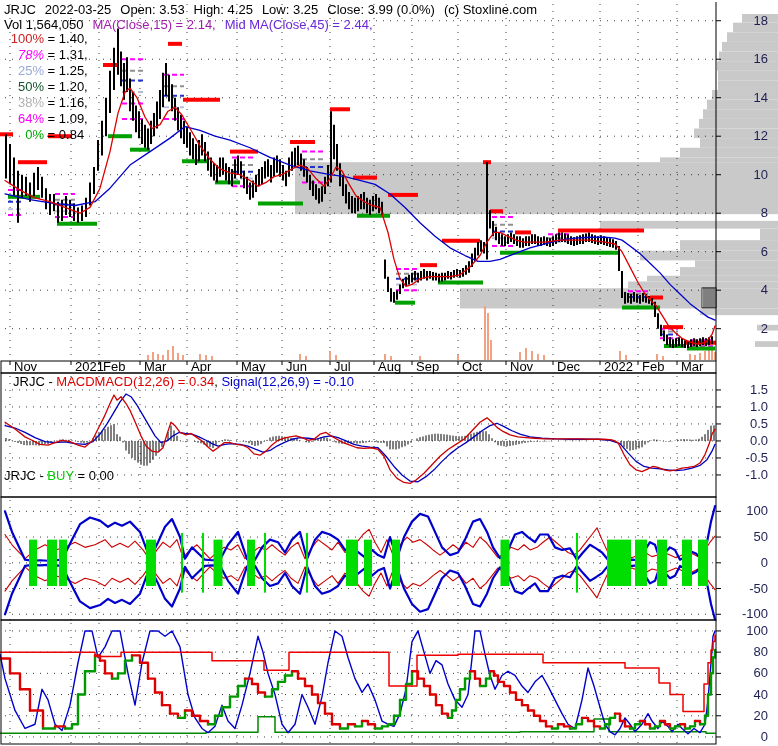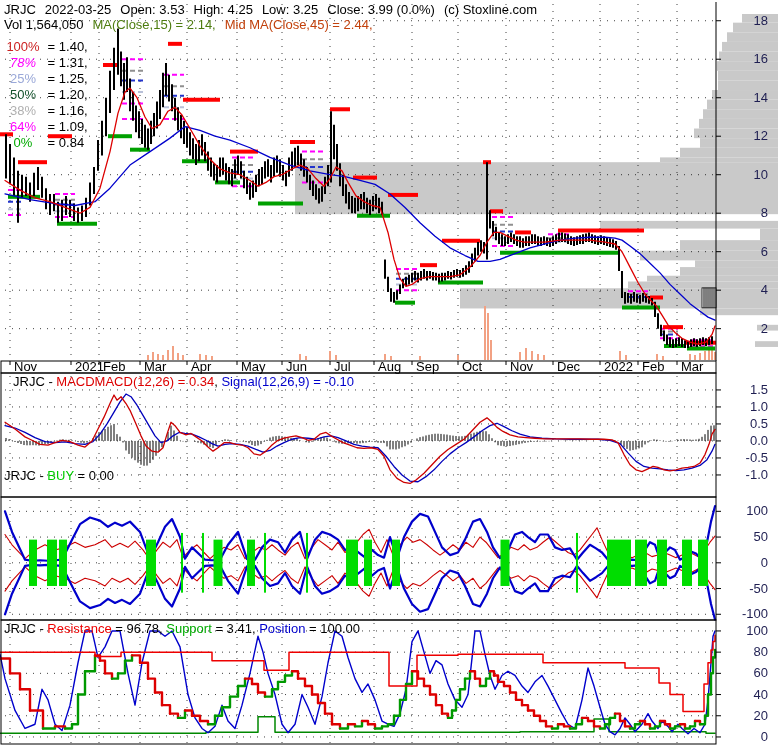--- a/index.html
+++ b/index.html
@@ -5,47 +5,46 @@
   html,body{margin:0;padding:0;background:#fff;}
   #frame{position:relative;width:778px;height:746px;background:#fff;overflow:hidden;
          font-family:"Liberation Sans",sans-serif;font-size:13px;color:#000;}
   #chart{position:absolute;left:0;top:0;z-index:1;}
   .txt{position:absolute;z-index:3;white-space:pre;line-height:15px;}
   #hdr1{left:4px;top:2px;}
   #hdr2{left:4px;top:17px;}
   #hdr1 span,#hdr2 span{margin-right:9px;}
   #fib{left:2px;top:31px;z-index:3;position:absolute;}
   .fibrow{height:16px;line-height:16px;white-space:pre;}
-  .fibpct{display:inline-block;width:42px;text-align:center;margin-top:8px;}
+  .fibpct{display:inline-block;width:42px;text-align:right;}
   .ptitle{z-index:3;position:absolute;left:4px;}
   #t-macd{top:374px;margin-left:9px;} #t-buy{top:468px;text-align:right;} #t-pos{top:621px;}
 </style>
 </head>
 <body>
 <div id="frame">
 
 <div class="txt" id="hdr1"><span>JRJC</span><span>2022-03-25</span><span>Open: 3.53</span><span>High: 4.25</span><span>Low: 3.25</span><span>Close: 3.99 (0.0%)</span><span>(c) Stoxline.com</span></div>
 
-<div class="txt" id="hdr2"><span>Vol 1,564,050</span><span style="color:#4d7c0f">MA(Close,15) = 2.14,</span><span style="color:#c2410c">Mid MA(Close,45) = 2.44,</span></div>
+<div class="txt" id="hdr2"><span>Vol 1,564,050</span><span style="color:#a21caf">MA(Close,15) = 2.14,</span><span style="color:#6d28d9">Mid MA(Close,45) = 2.44,</span></div>
 
 <div id="fib">
       <div class="fibrow"><span class="fibpct" style="color: rgb(204, 34, 34);">100%</span><span> = 1.40,</span></div>
       <div class="fibrow"><span class="fibpct" style="color: rgb(255, 0, 255); font-style: italic;">78%</span><span> = 1.31,</span></div>
       <div class="fibrow"><span class="fibpct" style="color: rgb(154, 168, 216);">25%</span><span> = 1.25,</span></div>
       <div class="fibrow"><span class="fibpct" style="color: #14532d;">50%</span><span> = 1.20,</span></div>
       <div class="fibrow"><span class="fibpct" style="color: rgb(176, 176, 176);">38%</span><span> = 1.16,</span></div>
       <div class="fibrow"><span class="fibpct" style="color: rgb(255, 0, 255);">64%</span><span> = 1.09,</span></div>
       <div class="fibrow"><span class="fibpct" style="color: rgb(0, 170, 0);">0%</span><span> = 0.84</span></div>
     </div>
 
 <div class="txt ptitle" id="t-macd"><span>JRJC - </span><span style="color:#dd0000">MACDMACD(12,26) = 0.34</span><span>, </span><span style="color:#0000cc">Signal(12,26,9) = -0.10</span></div>
 
 <div class="txt ptitle" id="t-buy"><span>JRJC - </span><span style="color:#00cc00">BUY</span><span> = 0.00</span></div>
 
-<div class="txt ptitle" id="t-pos"><span>JRJC - </span><span style="color:#ee0000">Resistance</span><span> = 96.78, </span><span style="color:#00aa00">Support</span><span> = 3.41, </span><span style="color:#0000cc">Position</span><span> = 100.00</span></div>
 
 <svg id="chart" width="778" height="746">
       <rect x="742" y="14.00754716981129" width="36" height="8.660377358490678" fill="#c9c9c9"></rect>
       <rect x="733" y="22.667924528301967" width="45" height="9.62264150943389" fill="#c9c9c9"></rect>
       <rect x="727" y="32.29056603773586" width="51" height="9.622641509434004" fill="#c9c9c9"></rect>
       <rect x="722" y="41.91320754716986" width="56" height="9.622641509433947" fill="#c9c9c9"></rect>
       <rect x="719" y="51.53584905660381" width="59" height="9.622641509433947" fill="#c9c9c9"></rect>
       <rect x="717" y="61.158490566037756" width="61" height="9.622641509433947" fill="#c9c9c9"></rect>
       <rect x="718" y="70.7811320754717" width="60" height="9.622641509433947" fill="#c9c9c9"></rect>
       <rect x="718" y="80.40377358490565" width="60" height="9.622641509434004" fill="#c9c9c9"></rect>

